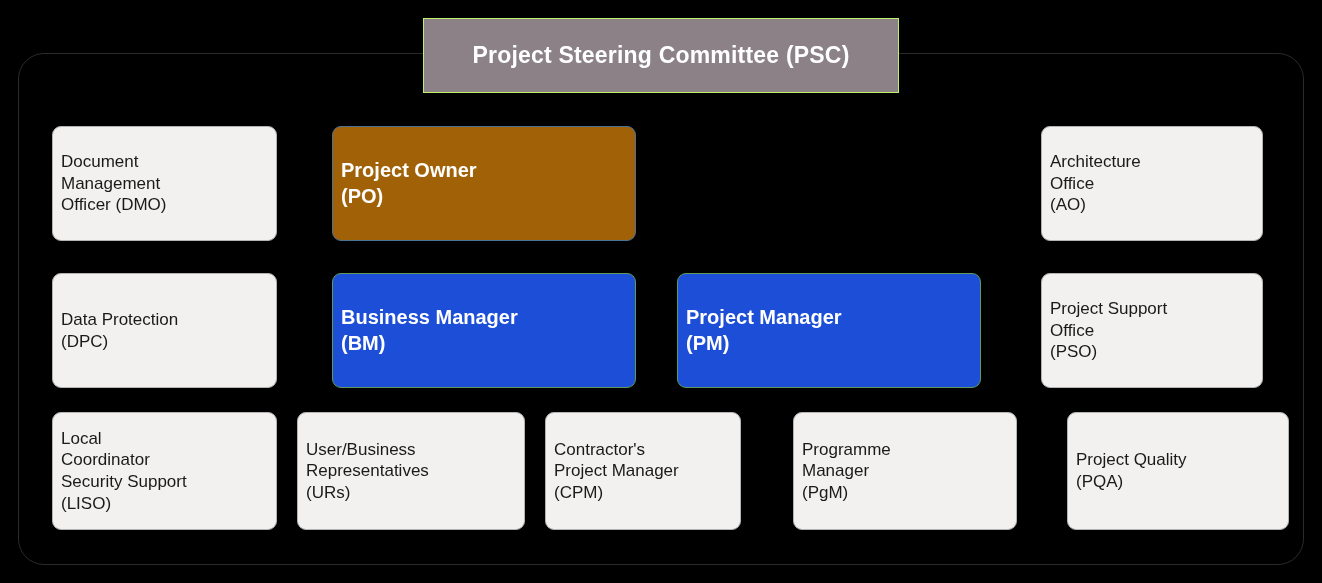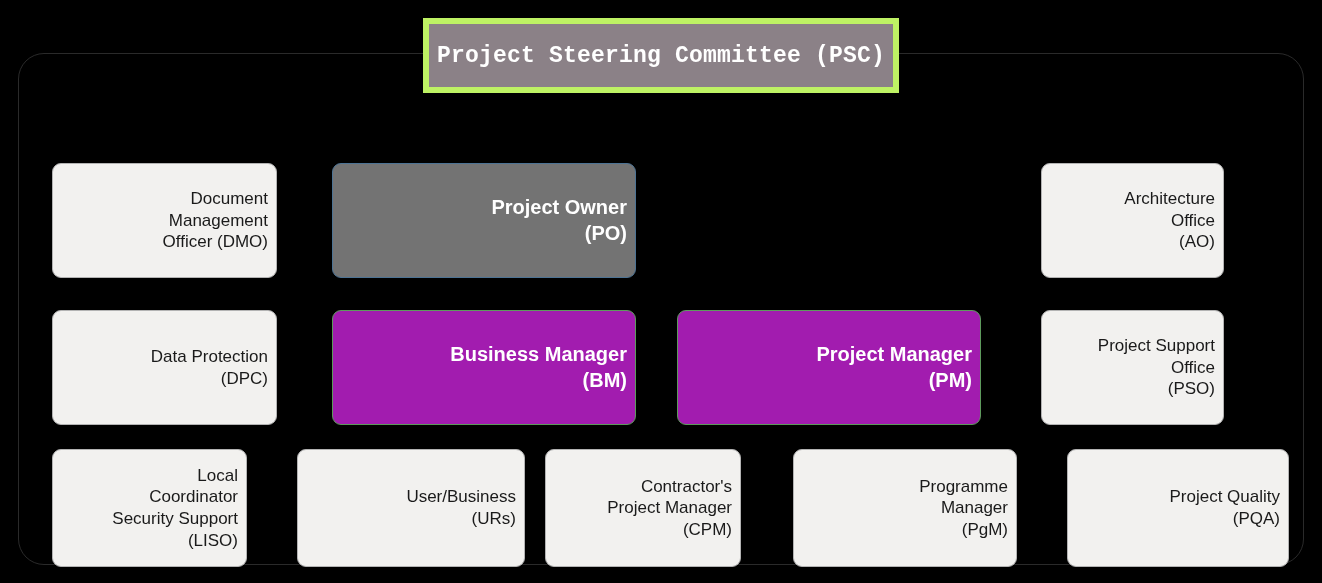--- a/index.html
+++ b/index.html
@@ -36,89 +36,87 @@
 
   
   .psc-banner {
     position: absolute;
     left: 423px;
     top: 18px;
     width: 476px;
     height: 75px;
     box-sizing: border-box;
     background: #8B8187;
-    border: 6px solid #bef264;
+    border: 1px solid #bef264;
     display: flex;
     align-items: center;
     justify-content: center;
     color: #ffffff;
     font-size: 23px;
     font-weight: bold;
     letter-spacing: 0.2px;
     z-index: 5;
-    font-family: Liberation Mono, monospace;
   }
 
   
   .node {
     position: absolute;
     box-sizing: border-box;
     border-radius: 9px;
     display: flex;
     align-items: center;
     justify-content: center;
-    text-align: right;
+    text-align: left;
     line-height: 1.27;
-    margin-top: 37px;
   }
   .node .lines {
     width: 100%;
     padding: 0 8px;
     box-sizing: border-box;
   }
   .node .ln { display: block; }
 
   .node.plain {
     background: #F2F1EF;
     border: 1px solid #b3b3b3;
     color: #1a1a1a;
     font-size: 17px;
     font-weight: normal;
   }
   .node.blue {
-    background: #737373;
+    background: #a16207;
     border: 1px solid #4d7characterless;
     border: 1px solid #4d7394;
     color: #ffffff;
     font-size: 20px;
     font-weight: bold;
   }
   .node.green {
-    background: #a21caf;
+    background: #1d4ed8;
     border: 1px solid #5d9a5c;
     color: #ffffff;
     font-size: 20px;
     font-weight: bold;
   }
 
   
   .r1 { top: 126px; height: 115px; }
   
   .r2 { top: 273px; height: 115px; }
   
   .r3 { top: 412px; height: 118px; }
 
   
   .c-left   { left: 52px;   width: 225px; }
   .c-mid1   { left: 332px;  width: 304px; }
   .c-mid2   { left: 677px;  width: 304px; }
-  .c-right  { left: 1041px; width: 183px; }
-
-  
-  .r3c1 { left: 52px;   width: 195px; padding-left: 8px; }
+  .c-right  { left: 1041px; width: 222px; }
+
+  
+  .r3c1 { left: 52px;   width: 225px; }
   .r3c2 { left: 297px;  width: 228px; }
   .r3c3 { left: 545px;  width: 196px; }
   .r3c4 { left: 793px;  width: 224px; }
   .r3c5 { left: 1067px; width: 222px; }
 </style>
 </head>
 <body>
 
 <div id="page">
 
@@ -186,20 +184,21 @@
       <span class="ln">Local</span>
       <span class="ln">Coordinator</span>
       <span class="ln">Security Support</span>
       <span class="ln">(LISO)</span>
     </span>
   </div>
 
   <div class="node plain r3 r3c2">
     <span class="lines">
       <span class="ln">User/Business</span>
+      <span class="ln">Representatives</span>
       <span class="ln">(URs)</span>
     </span>
   </div>
 
   <div class="node plain r3 r3c3">
     <span class="lines">
       <span class="ln">Contractor's</span>
       <span class="ln">Project Manager</span>
       <span class="ln">(CPM)</span>
     </span>

